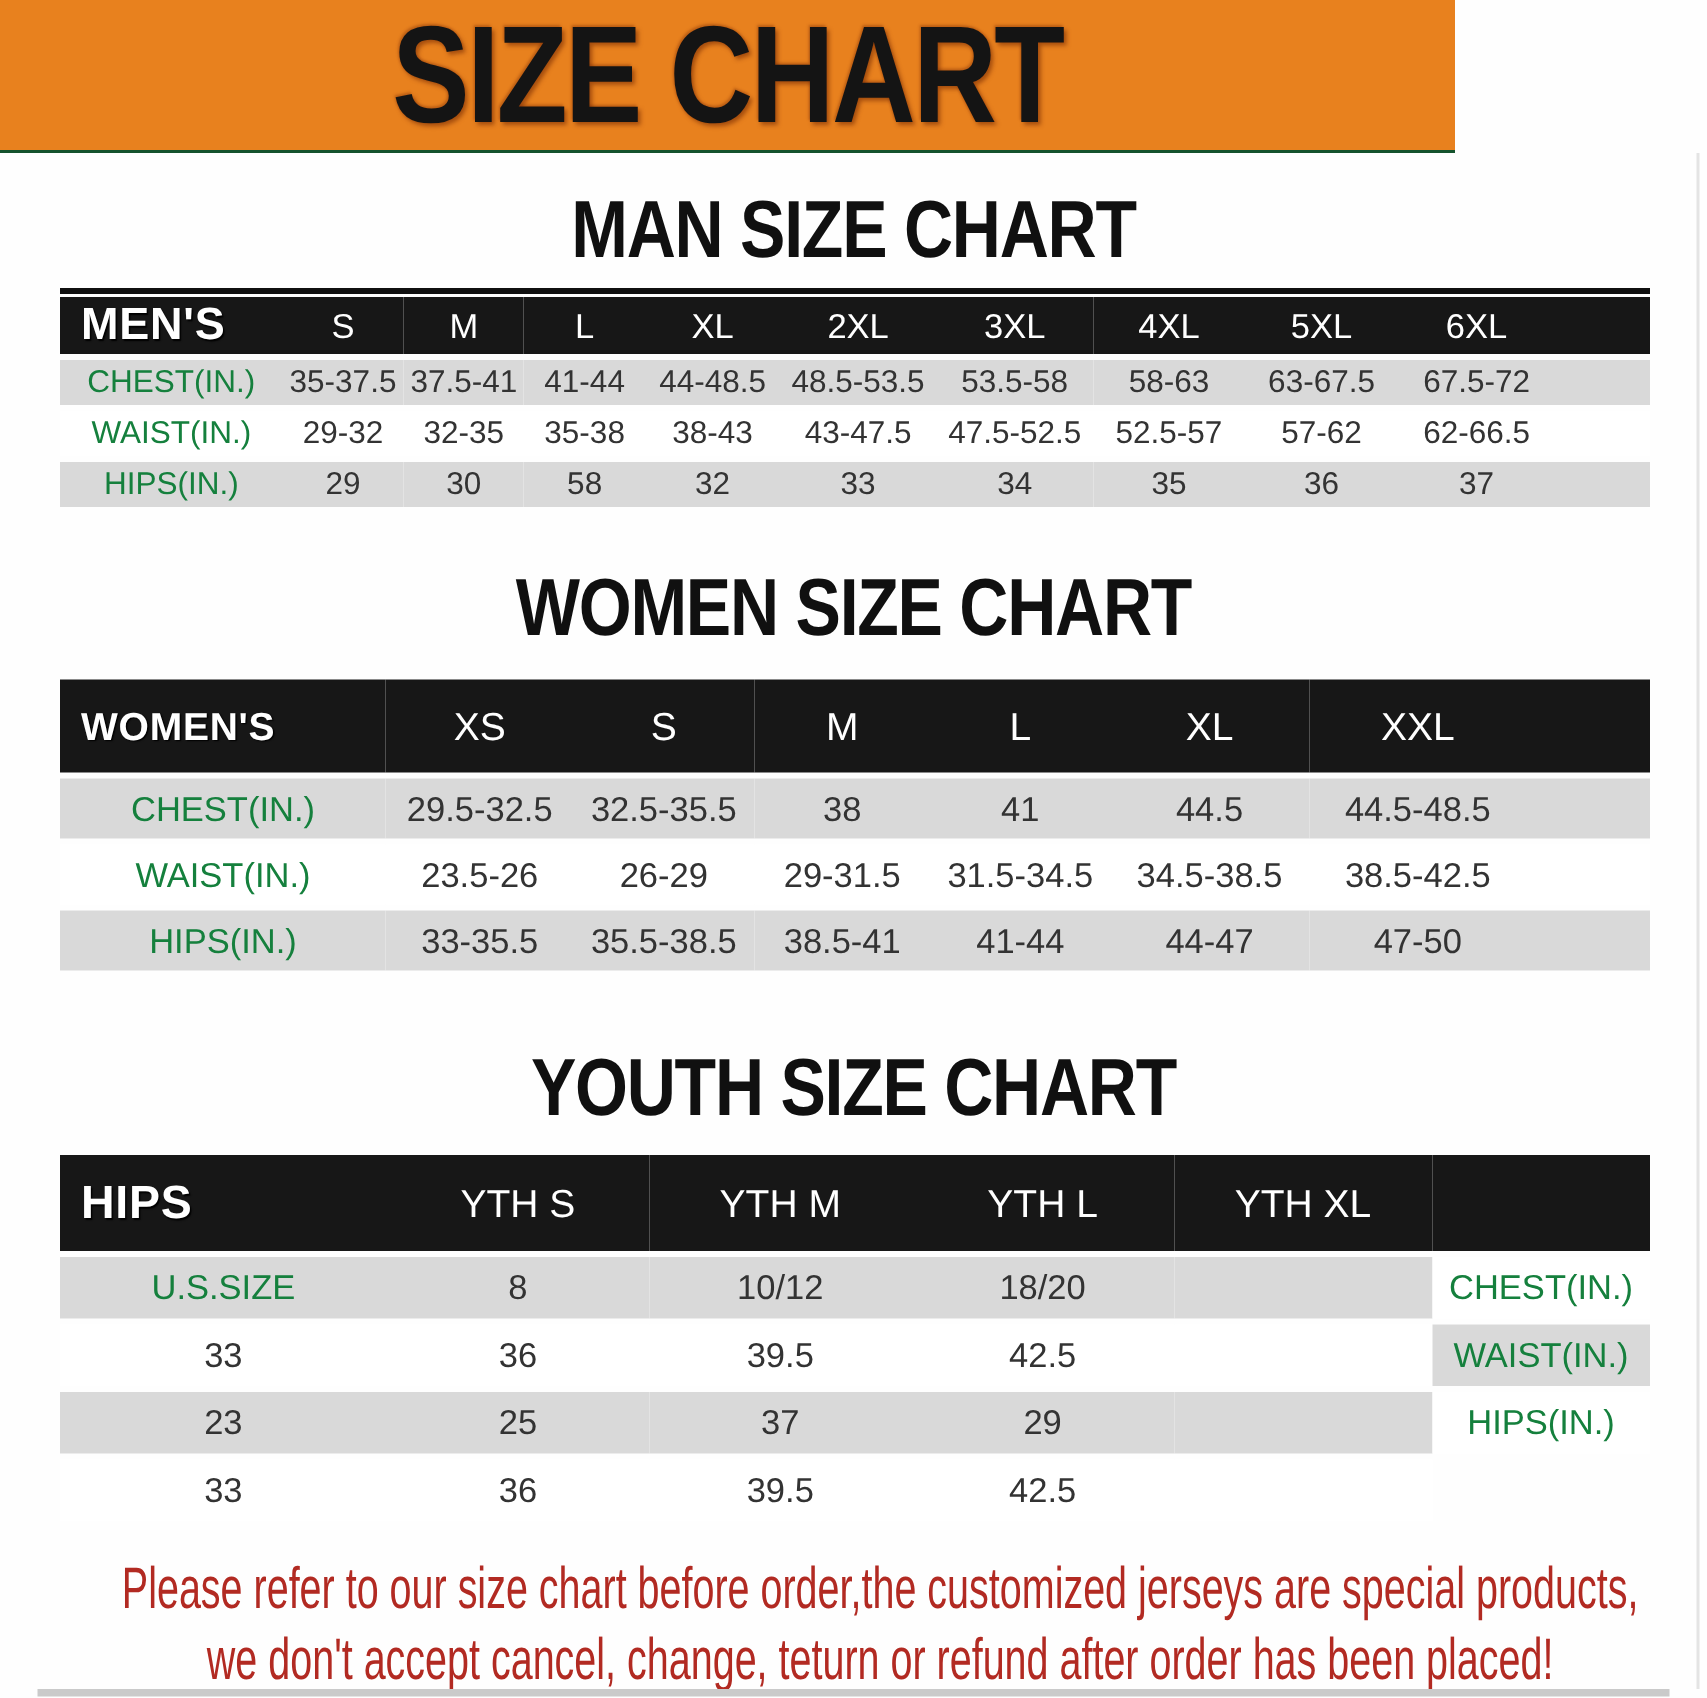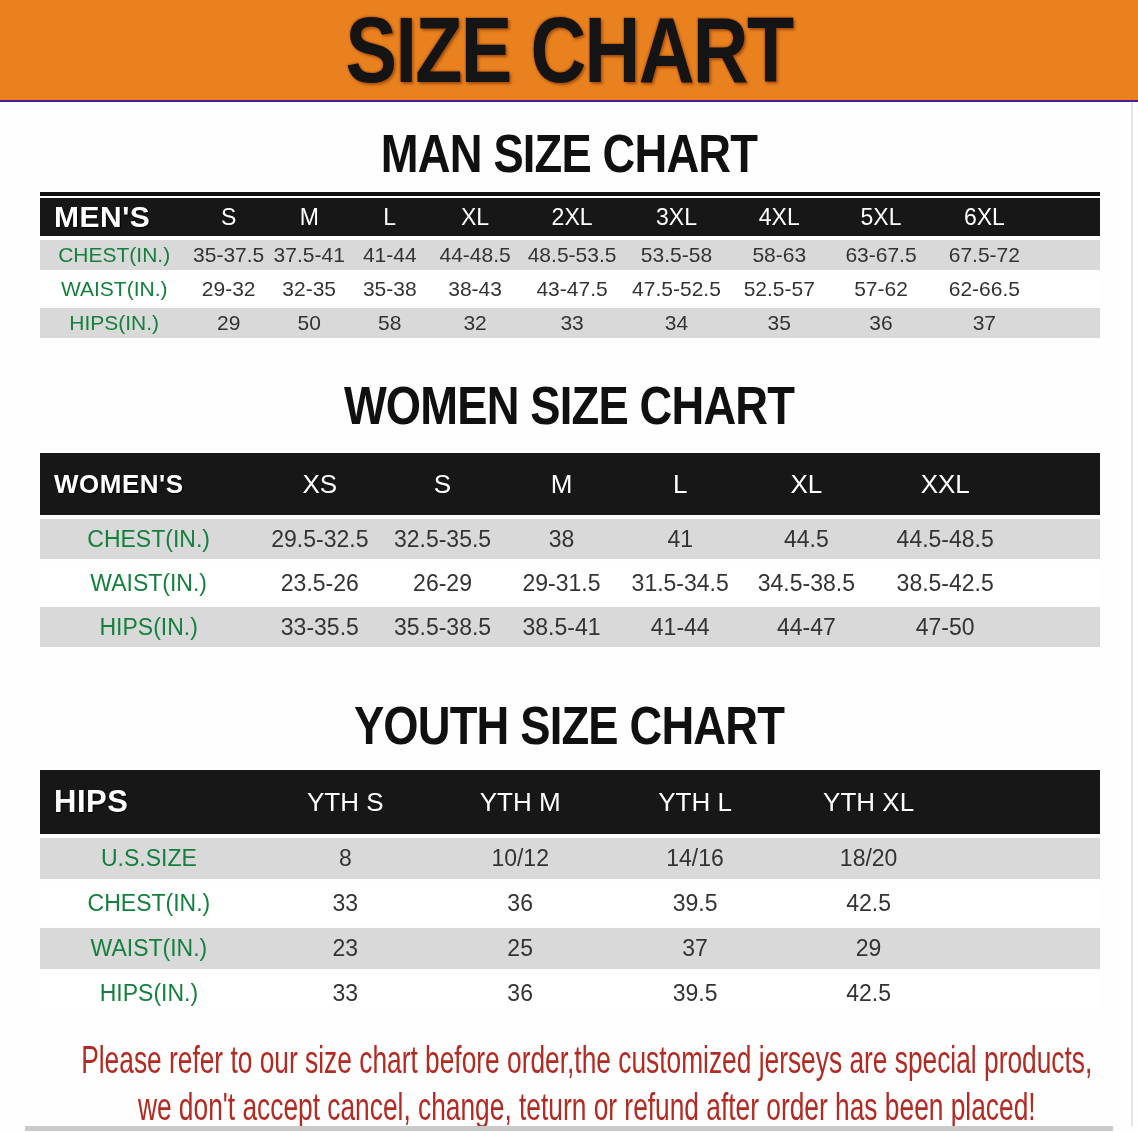--- a/index.html
+++ b/index.html
@@ -7,23 +7,23 @@
     width: 1138px; height: 1132px;
     position: relative;
     background: #fefefe;
     overflow: hidden;
     font-family: "Liberation Sans", sans-serif;
   }
 
   
   .banner {
     position: absolute; top: 0; left: 0;
-    width: 1138px; height: 100px;
+    width: 970px; height: 100px;
     background: #E8811E;
-    border-bottom: 2px solid #4c1d95;
+    border-bottom: 2px solid #14532d;
     display: flex; align-items: center; justify-content: center;
   }
   .banner h1 {
     margin: 0;
     font-size: 92px; font-weight: 700; color: #141414;
     letter-spacing: -2px; white-space: nowrap;
     transform: scaleX(0.84);
     text-shadow: 2px 2px 3px rgba(110, 35, 0, 0.55), -1px -1px 2px rgba(110, 35, 0, 0.35);
     line-height: 100px;
   }
@@ -136,21 +136,21 @@
       <div class="cell white val">35-38</div>
       <div class="cell white val">38-43</div>
       <div class="cell white val">43-47.5</div>
       <div class="cell white val">47.5-52.5</div>
       <div class="cell white val">52.5-57</div>
       <div class="cell white val">57-62</div>
       <div class="cell white val">62-66.5</div>
       <div class="cell white"></div>
       <div class="cell grey rowlabel">HIPS(IN.)</div>
       <div class="cell grey val">29</div>
-      <div class="cell grey val">50</div>
+      <div class="cell grey val">30</div>
       <div class="cell grey val">58</div>
       <div class="cell grey val">32</div>
       <div class="cell grey val">33</div>
       <div class="cell grey val">34</div>
       <div class="cell grey val">35</div>
       <div class="cell grey val">36</div>
       <div class="cell grey val">37</div>
       <div class="cell grey"></div>
     </div>
 
@@ -194,21 +194,20 @@
   <div class="size-table t-youth" style="grid-template-columns: 20.55% 16.5% 16.5% 16.5% 16.25% 13.7%;">
       <div class="cell hcell hcorner">HIPS</div>
       <div class="cell hcell hsize">YTH S</div>
       <div class="cell hcell hsize">YTH M</div>
       <div class="cell hcell hsize">YTH L</div>
       <div class="cell hcell hsize">YTH XL</div>
       <div class="cell hcell"></div>
       <div class="cell grey rowlabel">U.S.SIZE</div>
       <div class="cell grey val">8</div>
       <div class="cell grey val">10/12</div>
-      <div class="cell grey val">14/16</div>
       <div class="cell grey val">18/20</div>
       <div class="cell grey"></div>
       <div class="cell white rowlabel">CHEST(IN.)</div>
       <div class="cell white val">33</div>
       <div class="cell white val">36</div>
       <div class="cell white val">39.5</div>
       <div class="cell white val">42.5</div>
       <div class="cell white"></div>
       <div class="cell grey rowlabel">WAIST(IN.)</div>
       <div class="cell grey val">23</div>

